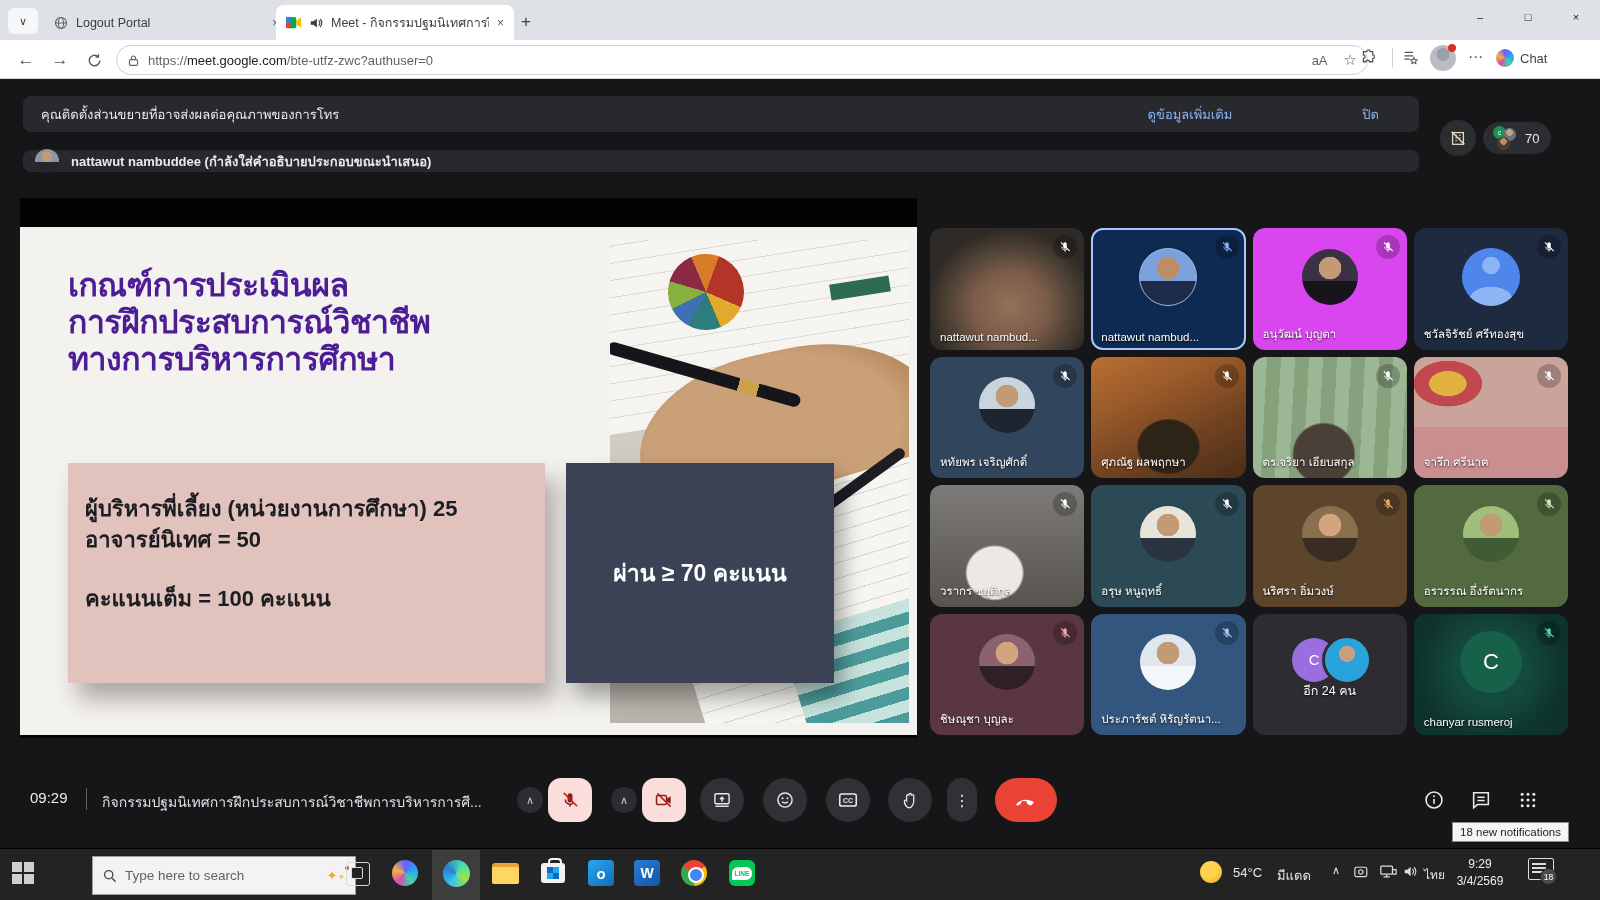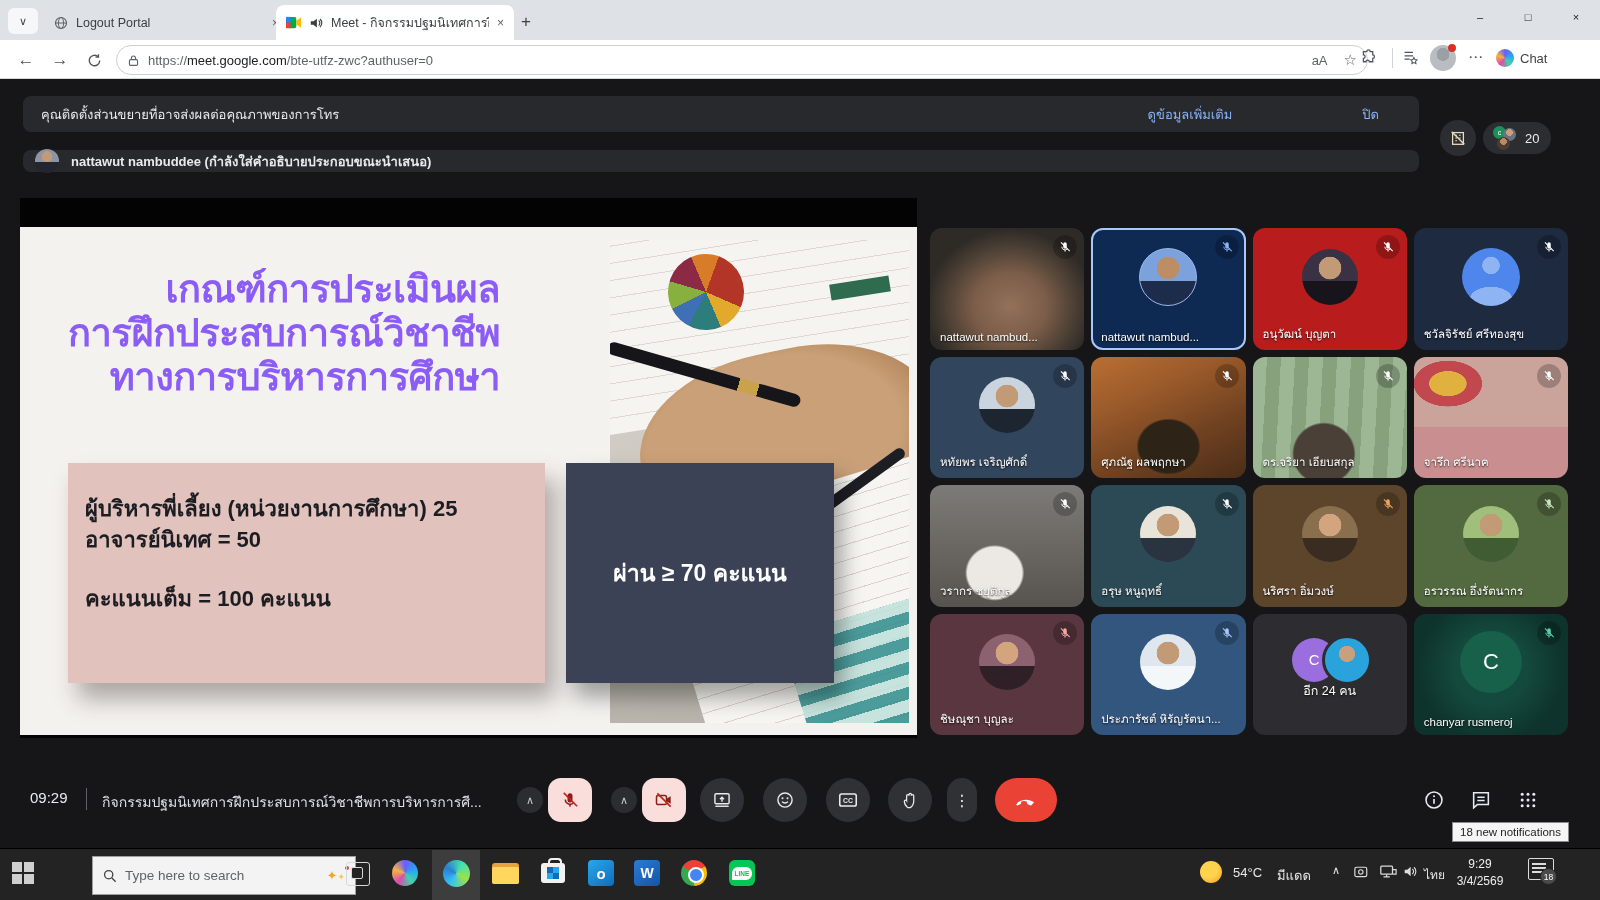--- a/index.html
+++ b/index.html
@@ -57,22 +57,22 @@
   .mini-cluster{position:relative;width:26px;height:24px;}
   .mini{position:absolute;border-radius:50%;width:13px;height:13px;font-size:7px;color:#fff;
     display:flex;align-items:center;justify-content:center;}
   .m1{left:2px;top:0;background:#1e8e5a;}
   .m2{left:12px;top:2px;background:radial-gradient(circle at 50% 35%,#caa07c 0 30%,#6b7280 31%);}
   .m3{left:6px;top:11px;background:radial-gradient(circle at 50% 35%,#b98a68 0 30%,#4a3b33 31%);}
 
   
   .stagearea{left:20px;top:198px;width:897px;height:540px;background:#030303;}
   .slide{position:absolute;left:0;top:29px;width:897px;height:508px;background:#f4f2ef;overflow:hidden;}
-  .s-title{position:absolute;left:48px;top:40px;font-size:38px;line-height:1.16;font-weight:800;
-    color:#8b5cf6;letter-spacing:-.5px;text-align:right;}
+  .s-title{position:absolute;left:48px;top:40px;font-size:32px;line-height:1.16;font-weight:800;
+    color:#4c1d95;letter-spacing:-.5px;}
   .pinkbox{position:absolute;left:48px;top:236px;width:477px;height:220px;
     box-shadow:10px 16px 22px rgba(40,25,25,.35);}
   .pinkbox .inner{position:absolute;inset:0;padding:30px 0 0 17px;font-size:22px;font-weight:700;
     color:#1c1d22;line-height:1.42;}
   .p-total{margin-top:28px;}
   .navybox{position:absolute;left:546px;top:236px;width:268px;height:220px;
     display:flex;align-items:center;justify-content:center;color:#fff;
     font-size:23px;font-weight:700;box-shadow:8px 14px 20px rgba(0,0,0,.35);}
   .photo{position:absolute;left:590px;top:13px;width:299px;height:483px;
     background:linear-gradient(170deg,#ded9d2 0%,#cdc8c0 45%,#b5b0a8 100%);overflow:hidden;}
@@ -105,21 +105,21 @@
   .tile .avatar{position:absolute;left:50%;top:40%;transform:translate(-50%,-50%);
     width:56px;height:56px;border-radius:50%;display:none;
     background:radial-gradient(circle at 50% 34%,var(--skin,#c29a76) 0 24%,transparent 25%),
     linear-gradient(180deg,var(--abg,#8d9bb5) 0 58%,var(--asuit,#252a36) 58%);}
   .tile .initial{display:none;}
   .tile[data-variant="v-host-video"]{background:
     radial-gradient(ellipse 62% 72% at 52% 64%,#93715a 0%,#7c5d49 38%,#544538 62%,#2e2a26 88%);}
   .tile[data-variant="v-selected"]{background:#0f2a52;outline:2px solid #a8c7fa;outline-offset:-2px;--mic:#8ab4f8;}
   .tile[data-variant="v-selected"] .avatar{display:block;--abg:#7ba2dd;--asuit:#1e2c4c;--skin:#bd8e66;
     border:1px solid #9ab8e8;}
-  .tile[data-variant="v-purple"]{background:#b91c1c;}
+  .tile[data-variant="v-purple"]{background:#d946ef;}
   .tile[data-variant="v-purple"] .avatar{display:block;--abg:#3a3145;--asuit:#17141c;}
   .tile[data-variant="v-person-blue"]{background:#1d2a40;}
   .tile[data-variant="v-person-blue"] .avatar{display:block;width:58px;height:58px;background:
     radial-gradient(circle at 50% 30%,#8fb4f4 0 17%,transparent 18%),
     radial-gradient(ellipse 62% 36% at 50% 88%,#8fb4f4 0 58%,transparent 59%),#4f86ec;}
   .tile[data-variant="v-steel"]{background:#31455d;}
   .tile[data-variant="v-steel"] .avatar{display:block;--abg:#c9d4de;--asuit:#1d2531;}
   .tile[data-variant="v-video-warm"]{background:
     radial-gradient(ellipse 48% 54% at 50% 74%,#2e2317 0 40%,transparent 43%),
     linear-gradient(155deg,#b96f33 0%,#9a5a2a 32%,#6f4120 66%,#4a2d18 100%);}
@@ -324,21 +324,21 @@
         <path d="M7 7h2M11 7h2M7 10h2M11 10h2M7 13h2" stroke="currentColor" stroke-width="1.2"></path>
         <path d="M3 3l14 14" stroke="currentColor" stroke-width="1.6"></path>
       </svg>
   </div>
   <div class="abs people-pill">
     <span class="mini-cluster">
       <span class="mini m1">c</span>
         <span class="mini m2"></span>
         <span class="mini m3"></span>
     </span>
-    <span>20</span>
+    <span>70</span>
   </div>
 
   <div class="abs banner b2">
     <span class="p-avatar"></span>
     <span style="font-weight:700">nattawut nambuddee (กำลังใส่คำอธิบายประกอบขณะนำเสนอ)</span>
   </div>
 
   <div class="abs stagearea">
     <div class="slide">
       <div class="s-title">

